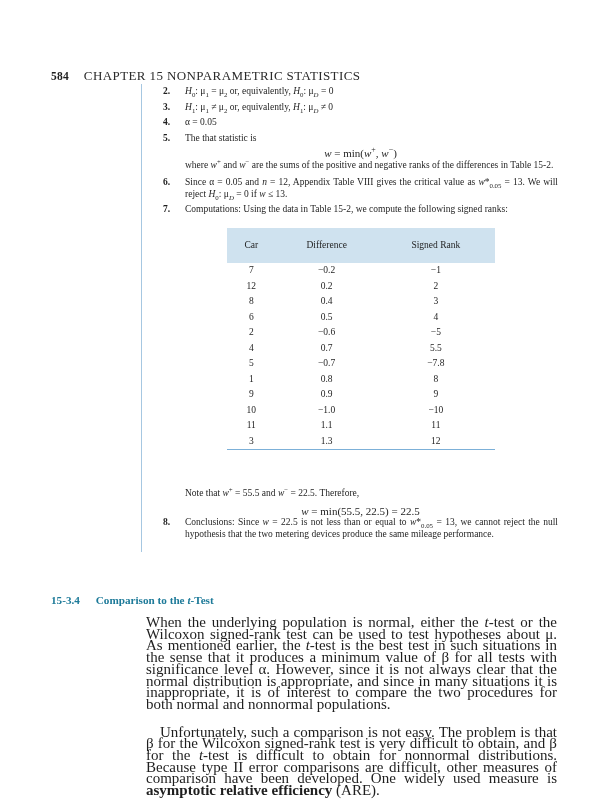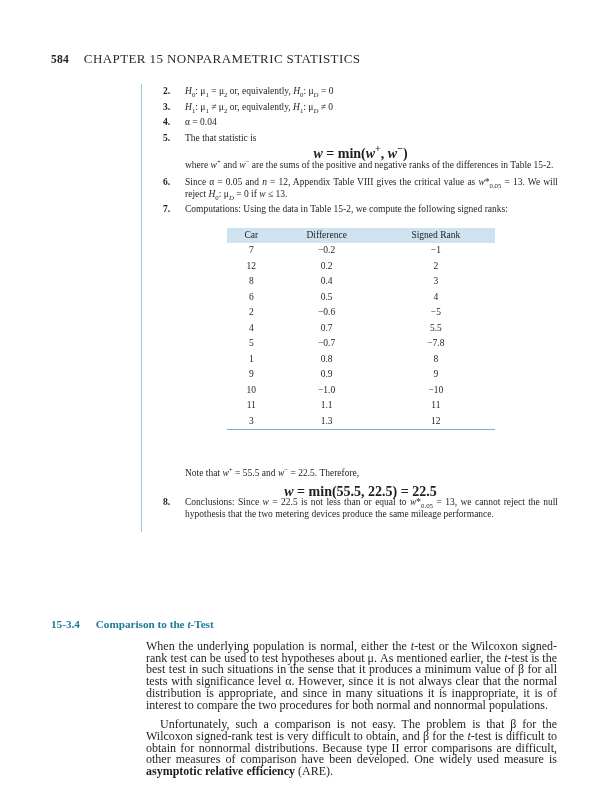--- a/index.html
+++ b/index.html
@@ -8,64 +8,64 @@
     width:609px; height:800px;
     font-family:"Liberation Serif", serif;
     color:#1e1e1e;
   }
   .page {
     position:relative; width:609px; height:800px;
     background:#ffffff; overflow:hidden;
   }
 
   
-  .running-head { position:absolute; top:51px; left:51px; display:flex; align-items:baseline; gap:15px; }
+  .running-head { position:absolute; top:68px; left:51px; display:flex; align-items:baseline; gap:15px; }
   .page-number { font-size:11.5px; font-weight:bold; letter-spacing:.2px; }
   .chapter-title { font-size:13px; letter-spacing:.4px; color:#2a2a2a; }
 
   
   .example {
     position:absolute; top:84px; left:141px; width:417px;
     border-left:1.3px solid var(--example-rule, #a6c7e1);
     padding:2px 0 8px 21px;
     font-size:9.5px; line-height:11.5px;
   }
   .step { display:flex; margin-bottom:4px; }
   .step-num { flex:0 0 22px; font-weight:bold; }
   .step-text { flex:1; text-align:justify; }
   .cont { margin:0 0 6px 22px; text-align:justify; }
-  .equation { text-align:center; font-size:14px; margin:0 0;font-weight:bold; }
+  .equation { text-align:center; font-size:11px; margin:0 0; }
   sub, sup { font-size:0.72em; line-height:0; }
 
   
   table.ranks {
     border-collapse:collapse;
     margin:12px auto 38px auto;
     width:268px;
     border-bottom:1.6px solid var(--table-rule, #7cb0d8);
   }
   .ranks th {
     background:var(--table-header-bg, #cfe2ef);
     font-weight:normal; font-size:9.5px;
-    padding:2px 6px; text-align:center; line-height:11.5px;
+    padding:12px 6px; text-align:center; line-height:11.5px;
   }
   .ranks td { padding:2px 6px; text-align:center; font-size:9.5px; line-height:11.5px; }
 
   
-  .section-block { position:absolute; top:618px; left:0; width:609px; }
+  .section-block { position:absolute; top:594px; left:0; width:609px; }
   .section-heading {
     margin-left:51px; font-size:11.2px; font-weight:bold;
     color:var(--section-heading, #1d7a99);
   }
   .section-number { margin-right:13px; }
   .body-copy {
     margin:11px 52px 0 146px;
-    font-size:12px; line-height:11.7px; text-align:justify;
-  }
-  .body-copy.indent { text-indent:14px; margin-top:8px; }
+    font-size:15px; line-height:11.7px; text-align:justify;
+  }
+  .body-copy.indent { text-indent:14px; margin-top:16px; }
 </style>
 </head>
 <body>
 
 <div class="page">
 
   <div class="running-head">
     <span class="page-number">584</span>
     <span class="chapter-title">CHAPTER 15 NONPARAMETRIC STATISTICS</span>
   </div>
@@ -75,21 +75,21 @@
     <div class="step">
       <span class="step-num">2.</span>
       <span class="step-text"><i>H</i><sub>0</sub>: μ<sub>1</sub> = μ<sub>2</sub> or, equivalently, <i>H</i><sub>0</sub>: μ<sub><i>D</i></sub> = 0</span>
     </div>
     <div class="step">
       <span class="step-num">3.</span>
       <span class="step-text"><i>H</i><sub>1</sub>: μ<sub>1</sub> ≠ μ<sub>2</sub> or, equivalently, <i>H</i><sub>1</sub>: μ<sub><i>D</i></sub> ≠ 0</span>
     </div>
     <div class="step">
       <span class="step-num">4.</span>
-      <span class="step-text">α = 0.04</span>
+      <span class="step-text">α = 0.05</span>
     </div>
     <div class="step">
       <span class="step-num">5.</span>
       <span class="step-text">The that statistic is</span>
     </div>
 
     <div class="equation"><i>w</i> = min(<i>w</i><sup>+</sup>, <i>w</i><sup>−</sup>)</div>
 
     <div class="cont">where <i>w</i><sup>+</sup> and <i>w</i><sup>−</sup> are the sums of the positive and negative ranks of the differences in Table 15-2.</div>
 

